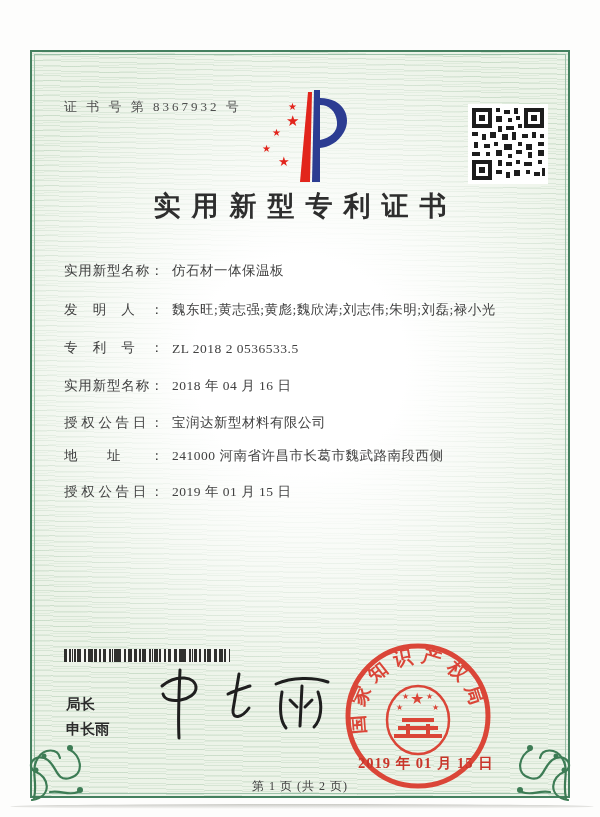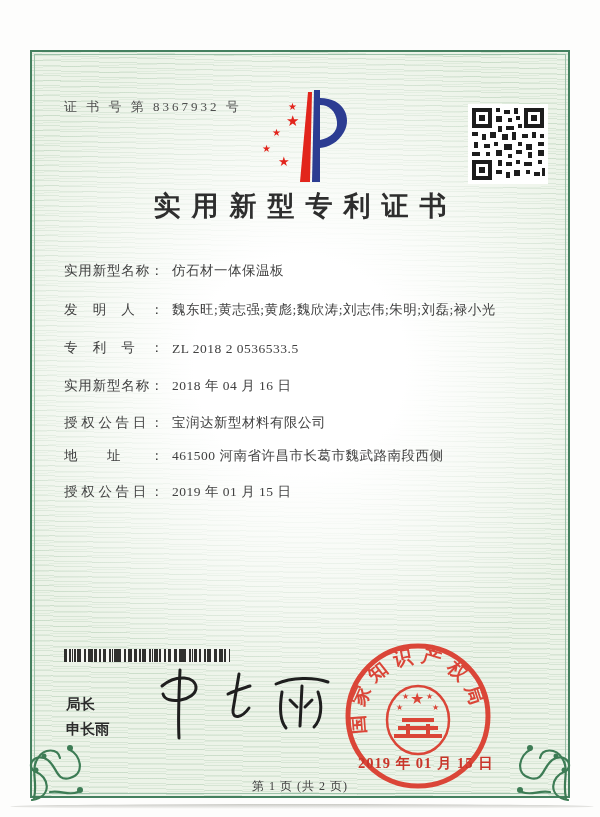--- a/index.html
+++ b/index.html
@@ -174,21 +174,21 @@
   <div class="row" style="top:287px">
     <span class="lbl">专利号：</span><span class="val">ZL 2018 2 0536533.5</span>
   </div>
   <div class="row" style="top:325px">
     <span class="lbl">实用新型名称：</span><span class="val">2018 年 04 月 16 日</span>
   </div>
   <div class="row" style="top:362px">
     <span class="lbl">授权公告日：</span><span class="val">宝润达新型材料有限公司</span>
   </div>
   <div class="row" style="top:395px">
-    <span class="lbl">地址：</span><span class="val">461500 河南省许昌市长葛市魏武路南段西侧</span>
+    <span class="lbl">地址：</span><span class="val">241000 河南省许昌市长葛市魏武路南段西侧</span>
   </div>
   <div class="row grant" style="top:431px">
     <span class="pair"><span class="lbl">授权公告日：</span><span class="val">2019 年 01 月 15 日</span></span>
   </div>
 
 
   <div class="barcode"></div>
 
   <div class="signoff">
     <div>局长</div>

